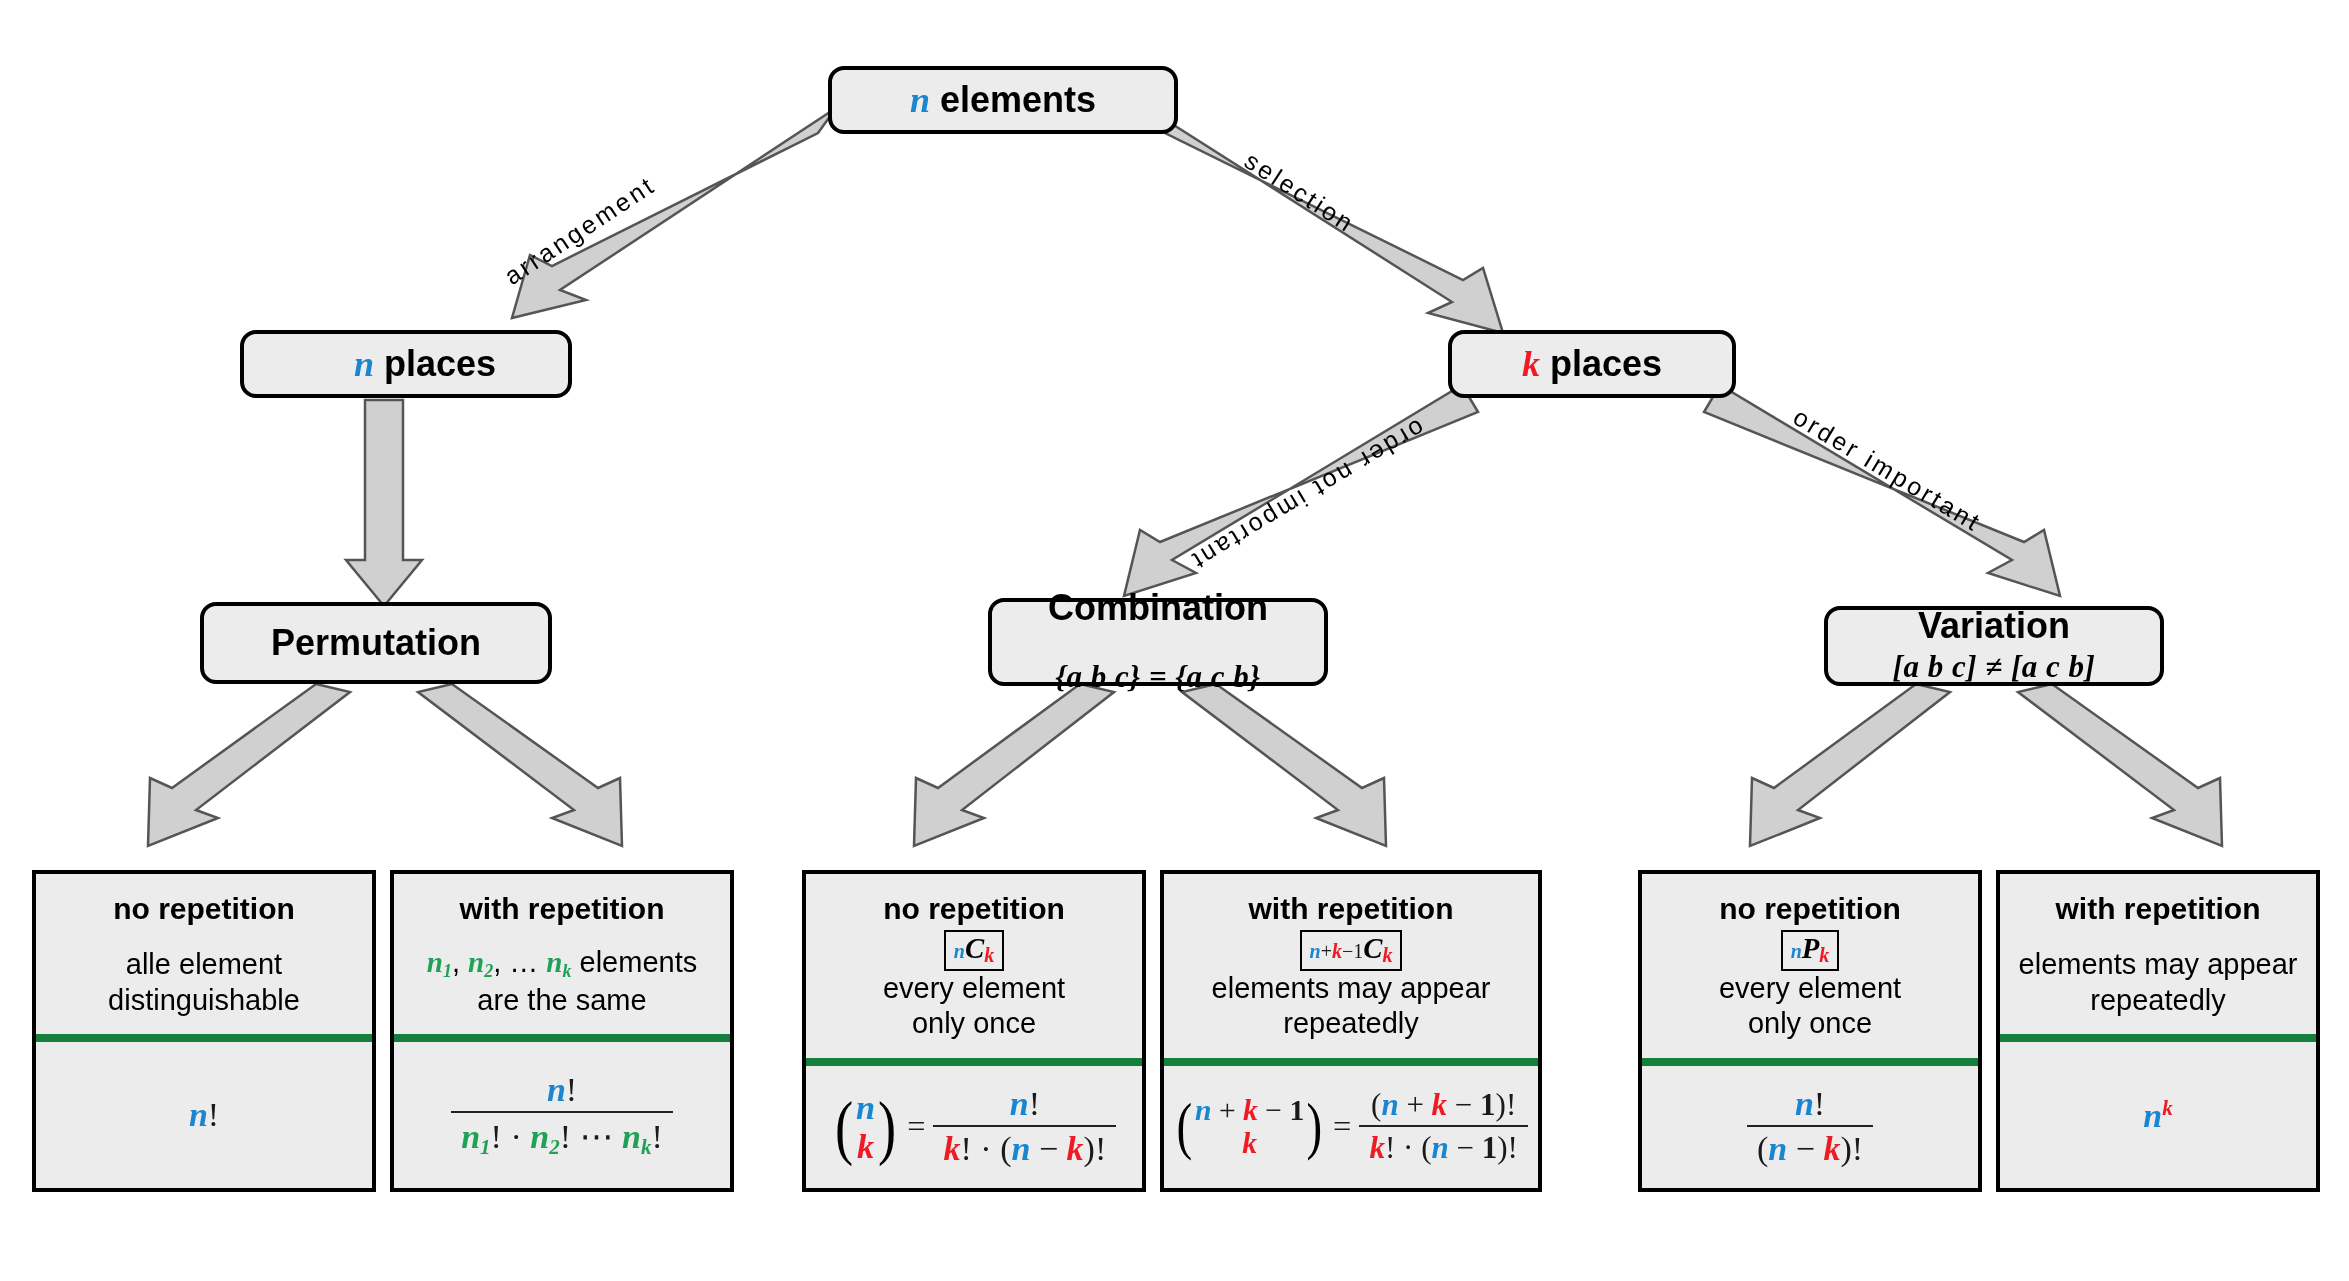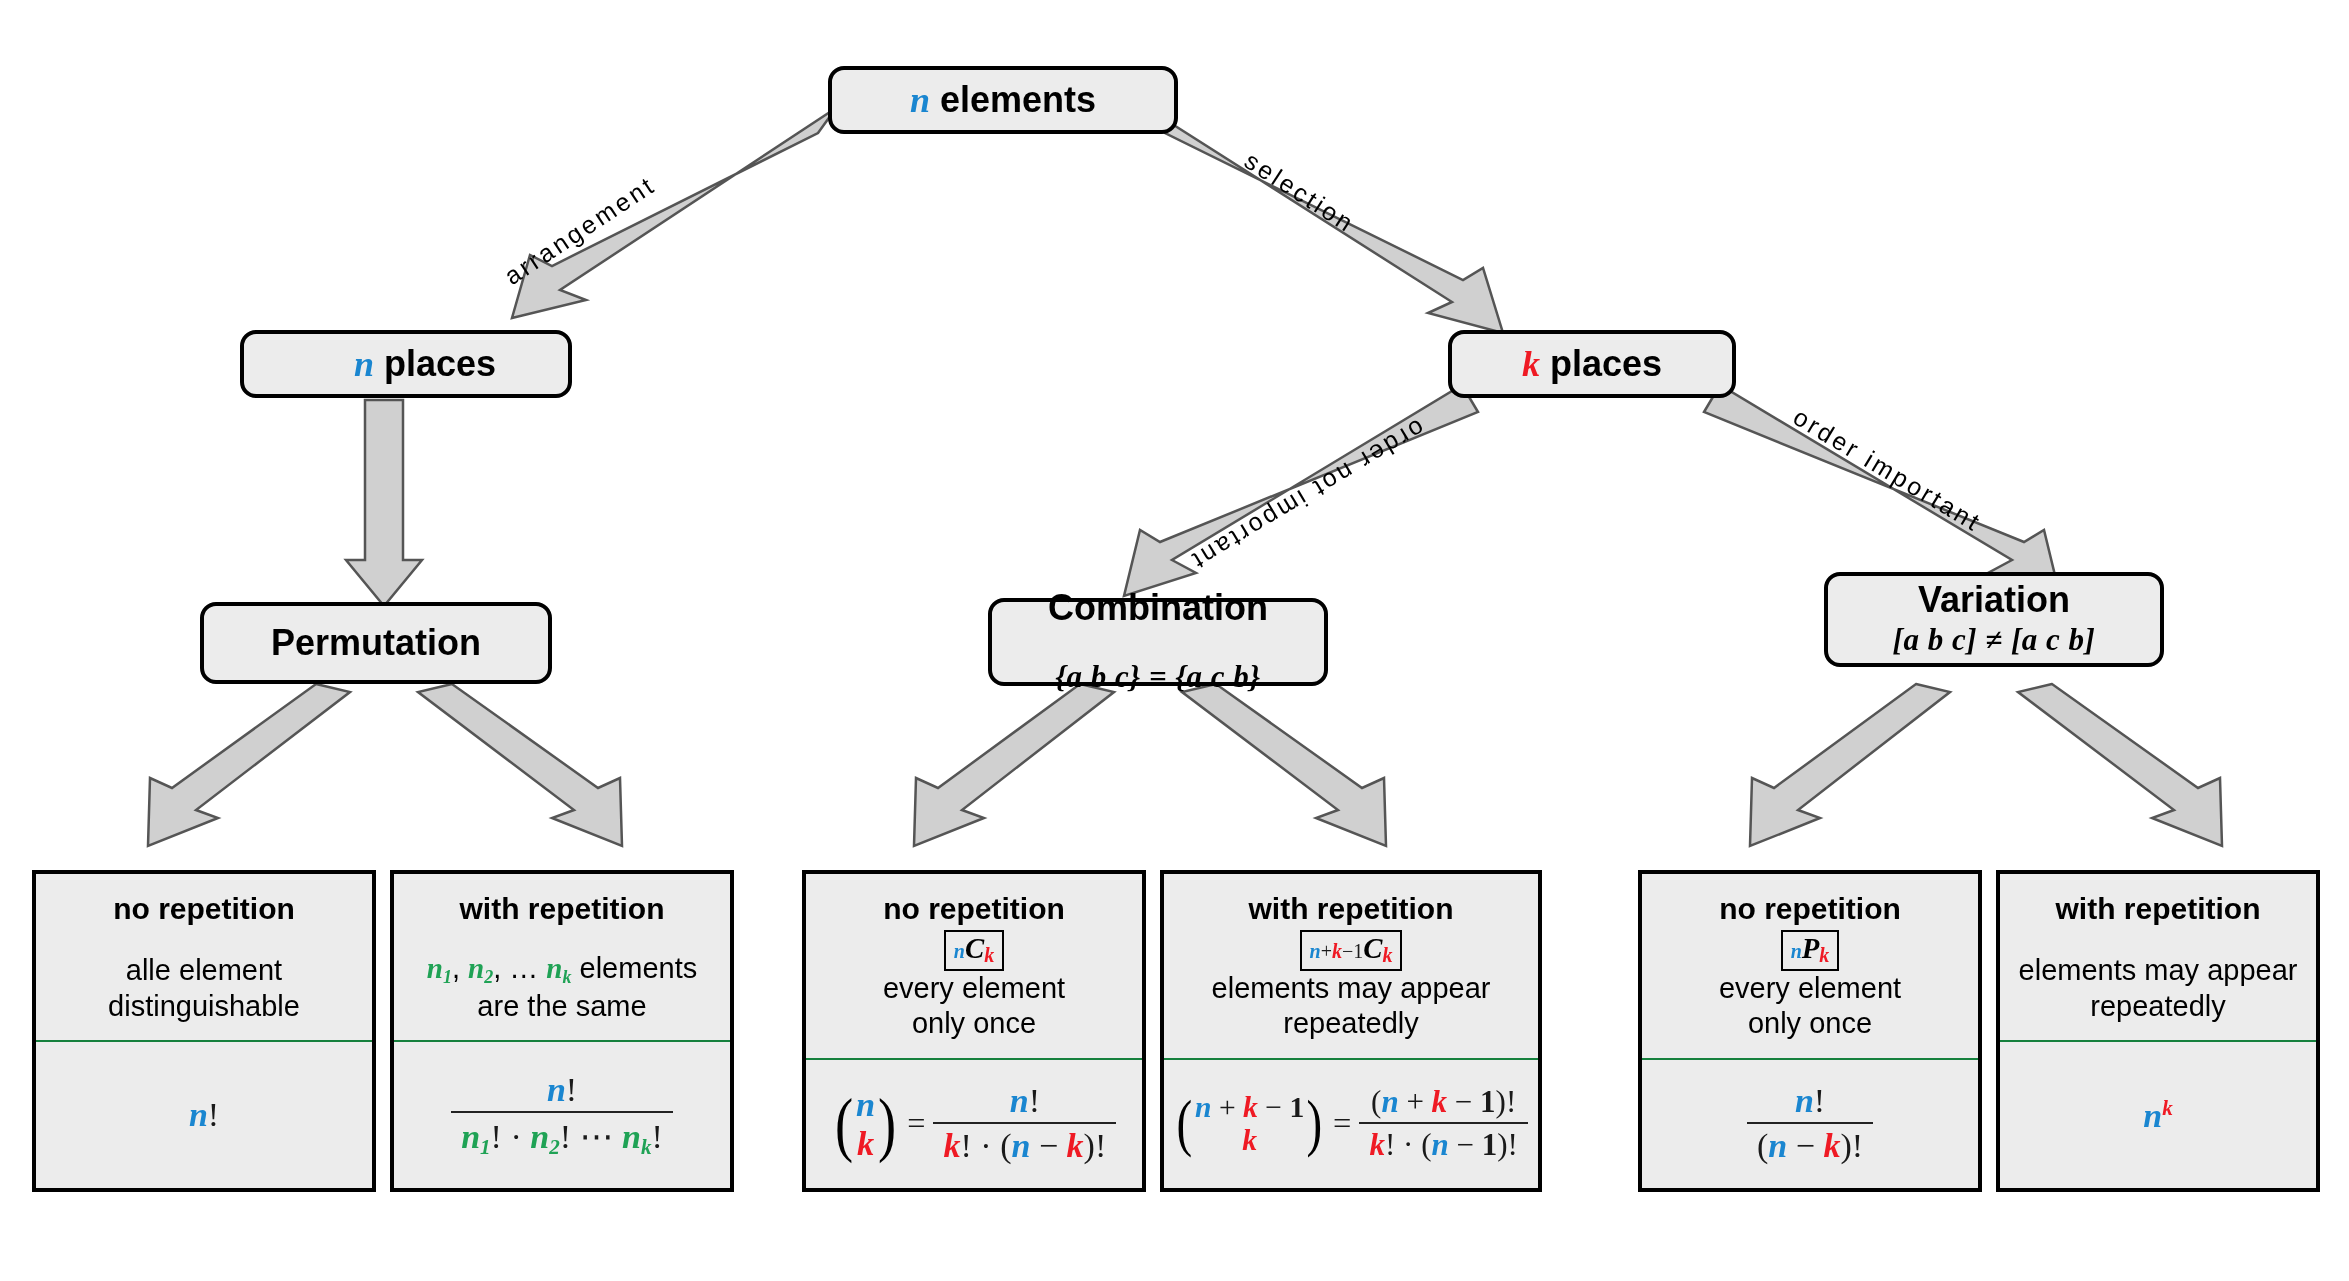--- a/index.html
+++ b/index.html
@@ -12,21 +12,21 @@
   .node{position:absolute;background:#ececec;border:4px solid #000;border-radius:16px;
         display:flex;flex-direction:column;align-items:center;justify-content:center;
         box-sizing:border-box;z-index:5;}
   .node .title{font-weight:bold;font-size:36px;line-height:1.05;white-space:nowrap;}
   .node .sub{font-family:"Liberation Serif",serif;font-style:italic;font-size:31px;
              margin-top:4px;white-space:nowrap;letter-spacing:.5px;font-weight:bold;}
 
   
   .leaf{position:absolute;background:#ececec;border:4px solid #000;box-sizing:border-box;
         display:flex;flex-direction:column;z-index:5;}
-  .leaf .upper{flex:0 0 168px;border-bottom:2px solid #15803d;display:flex;flex-direction:column;
+  .leaf .upper{flex:0 0 168px;border-bottom:8px solid #15803d;display:flex;flex-direction:column;
                align-items:center;box-sizing:border-box;padding-top:18px;}
   .leaf .lower{flex:1 1 auto;display:flex;align-items:center;justify-content:center;box-sizing:border-box;}
   .leaf .hdr{font-weight:bold;font-size:30px;line-height:1.1;white-space:nowrap;}
   .leaf .notation{display:inline-block;border:2px solid #000;padding:1px 8px 3px 8px;margin-top:5px;
                   font-family:"Liberation Serif",serif;font-size:25px;line-height:1.1;background:#ececec;}
   .leaf .desc{font-size:29px;line-height:1.22;text-align:center;margin-top:auto;margin-bottom:16px;
               padding:0 6px;}
 
   
   .m{font-family:"Liberation Serif",serif;font-style:italic;font-weight:bold;}
@@ -112,21 +112,21 @@
 
   <div class="node" style="left:200px;top:602px;width:352px;height:82px;">
     <div class="title">Permutation</div>
   </div>
 
   <div class="node" style="left:988px;top:598px;width:340px;height:88px;gap:28px;">
     <div class="title">Combination</div>
     <div class="sub">{a b c} = {a c b}</div>
   </div>
 
-  <div class="node" style="left:1824px;top:572px;width:340px;height:95px;text-align:center;">
+  <div class="node" style="left:1824px;top:606px;width:340px;height:80px;text-align:center;">
     <div class="title">Variation</div>
     <div class="sub">[a b c] ≠ [a c b]</div>
   </div>
 
   <div class="leaf" style="left:32px;top:870px;width:344px;height:322px;">
     <div class="upper">
       <div class="hdr">no repetition</div>
       <div class="desc">
         <span>alle element</span><br>
         <span>distinguishable</span>

